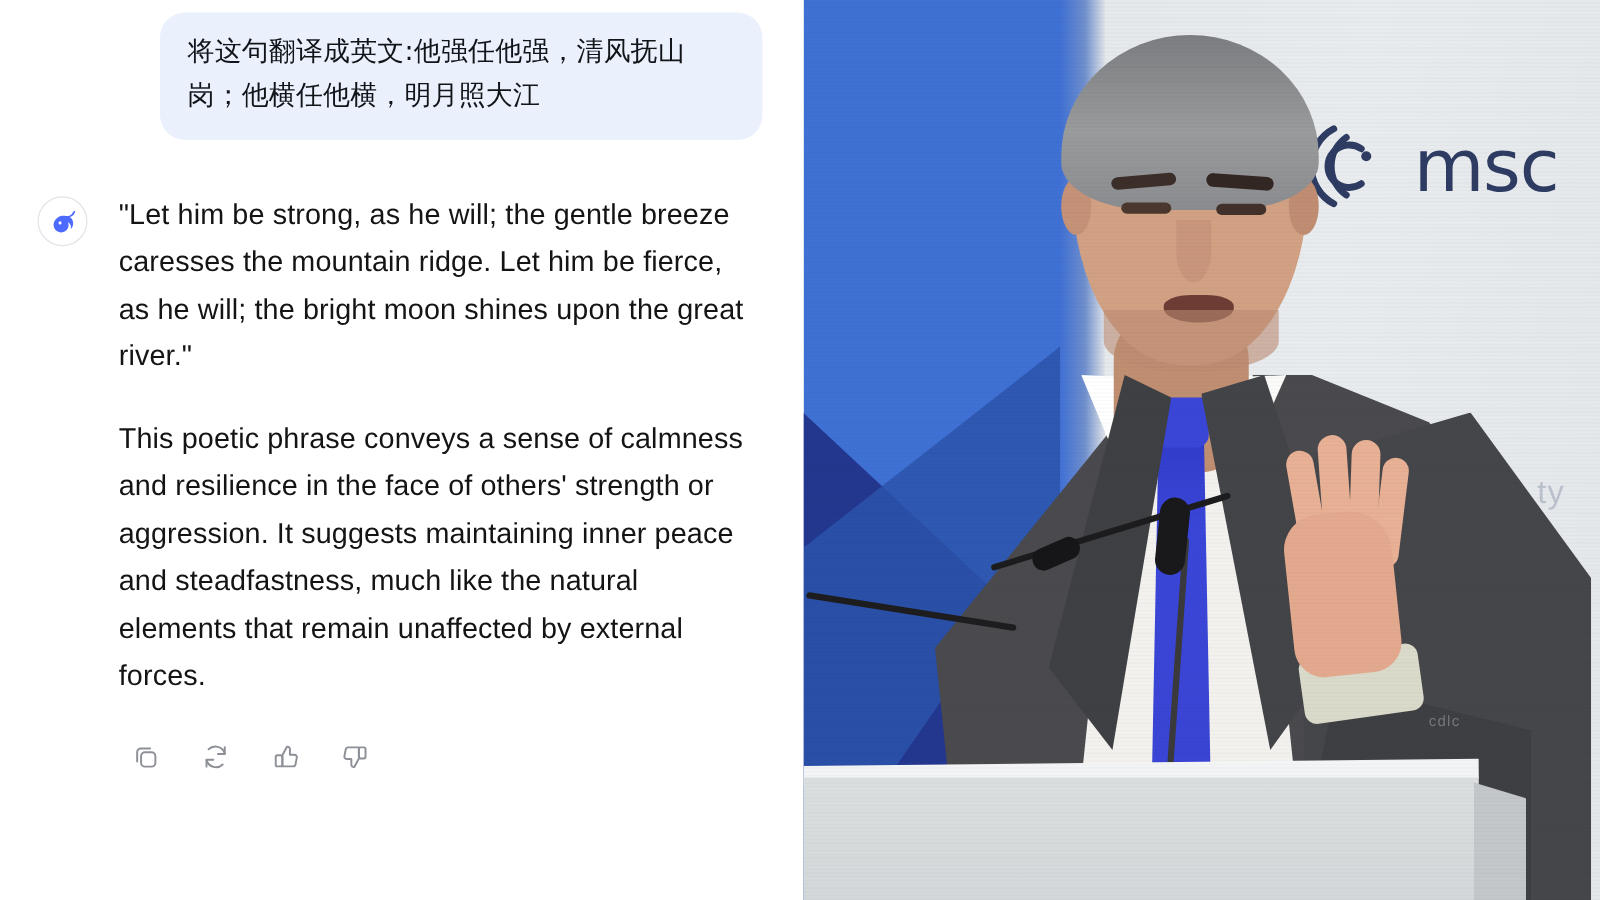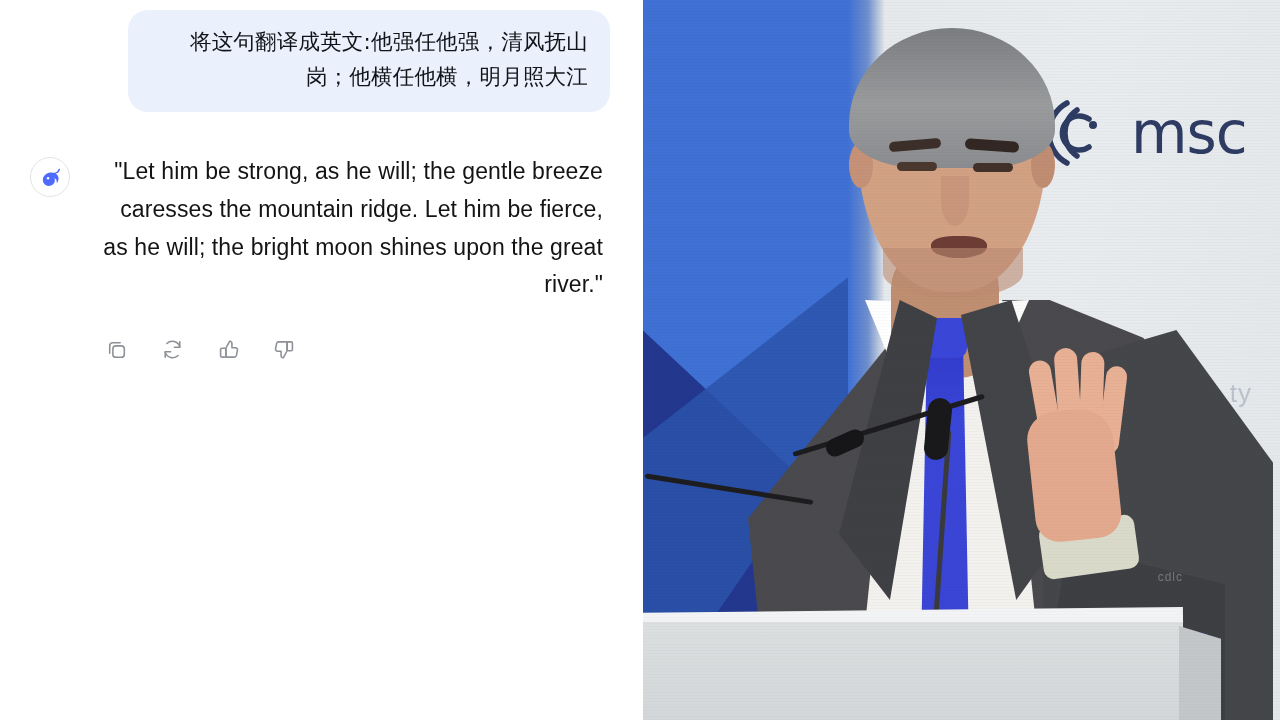--- a/index.html
+++ b/index.html
@@ -2,21 +2,21 @@
 <html><head>
 <meta charset="utf-8">
 <style>
   * { box-sizing: border-box; margin: 0; padding: 0; }
   html, body {
     width: 1280px; height: 720px;
     background: #ffffff;
     font-family: "Liberation Sans", "DejaVu Sans", sans-serif;
     overflow: hidden;
   }
-  #app { position: relative; width: 1280px; height: 592px; display: flex; text-align: right; }
+  #app { position: relative; width: 1280px; height: 592px; display: flex; }
 
   
   .chat-panel {
     position: relative;
     width: 643px; height: 720px;
     background: #fff;
     overflow: hidden;
   }
 
   
@@ -255,20 +255,21 @@
         <span>
           <svg width="26" height="26" viewBox="0 0 32 32" aria-hidden="true">
             <path d="M26.4 6.6c-.5 1.9-1.9 3.2-3.6 3.9-1.1.4-2.3.5-3.4.3-2.6-.5-5.4-.2-7.7 1.2C9 13.7 7.4 16.3 7.2 19c-.2 2.6 1 5.2 3.2 6.7 1.9 1.3 4.4 1.6 6.6.9 2.4-.8 4.2-2.8 4.8-5.2.2-.8.2-1.7.1-2.5-.1-.6-.3-1.2-.6-1.8.9.4 1.7 1.1 2.2 1.9.9 1.4 1.1 3.2.6 4.8.9-.9 1.6-2 2-3.2.7-2.1.5-4.4-.6-6.3-.6-1.1-1.5-2-2.5-2.7 1.5-.2 3-.9 4-2.1.9-1 1.4-2.3 1.4-3.6 0-.1 0-.2-.1-.3z" fill="#4d6bfe"></path>
             <circle cx="13.6" cy="17.6" r="1.5" fill="#ffffff"></circle>
           </svg>
         </span>
       </div>
 
       <div class="assistant-body">
         <p class="para">"Let him be strong, as he will; the gentle breeze caresses the mountain ridge. Let him be fierce, as he will; the bright moon shines upon the great river."</p>
+        <p class="para">This poetic phrase conveys a sense of calmness and resilience in the face of others' strength or aggression. It suggests maintaining inner peace and steadfastness, much like the natural elements that remain unaffected by external forces.</p>
 
         <div class="actions">
 
           <div class="action-btn">
             <span>
               <svg width="25" height="25" viewBox="0 0 24 24" fill="none" stroke="currentColor" stroke-width="1.5" stroke-linecap="round" stroke-linejoin="round">
                 <rect x="8.5" y="8.5" width="11" height="11" rx="3"></rect>
                 <path d="M15.5 5.5h-7a3 3 0 0 0-3 3v7"></path>
               </svg>
             </span>

